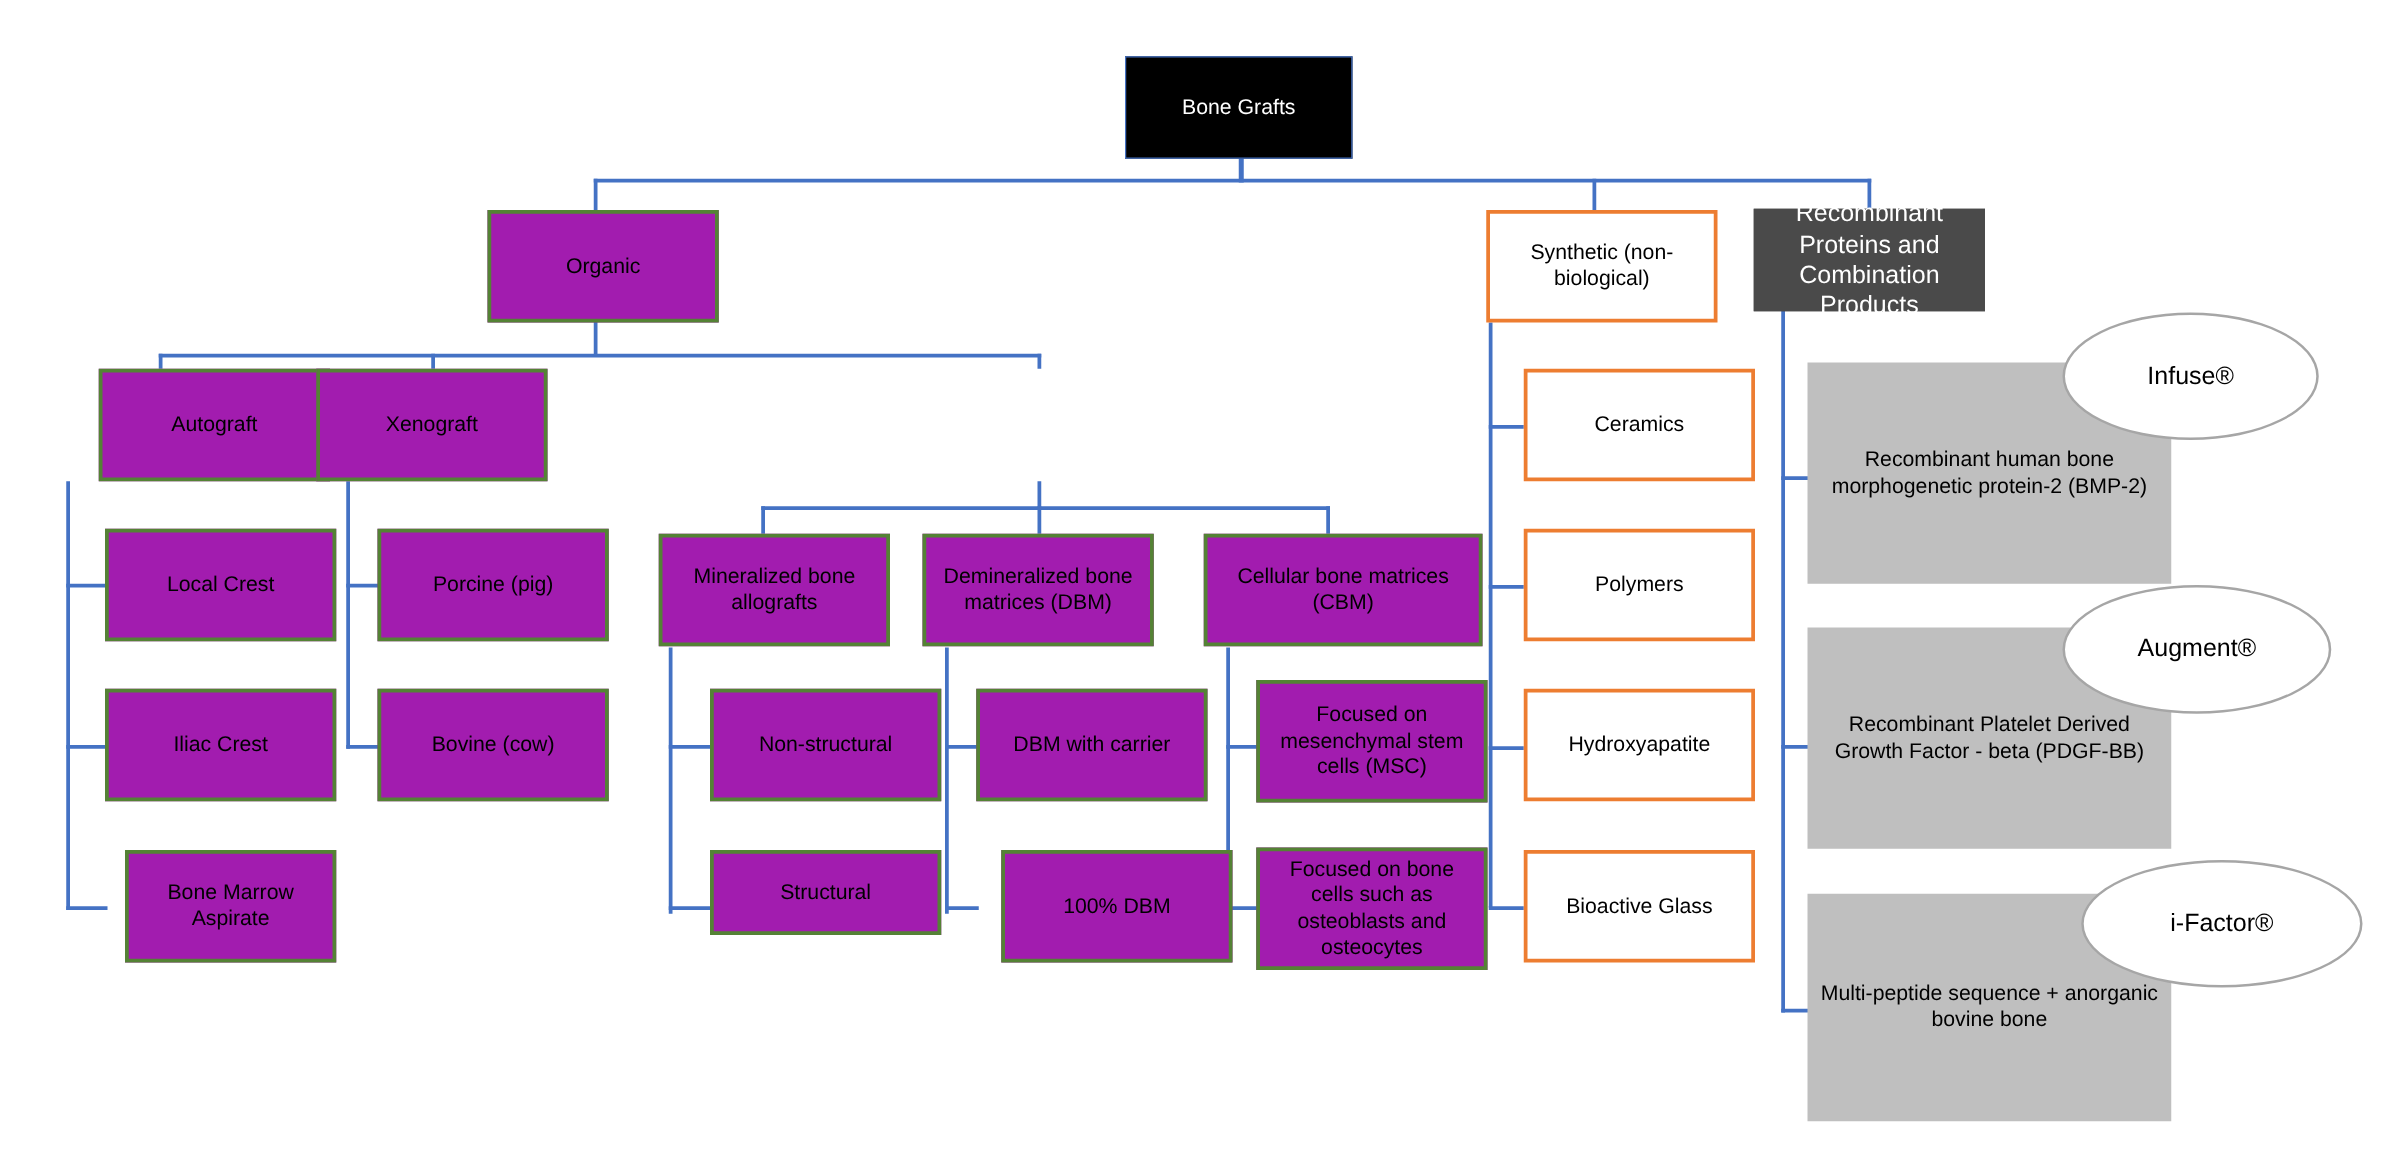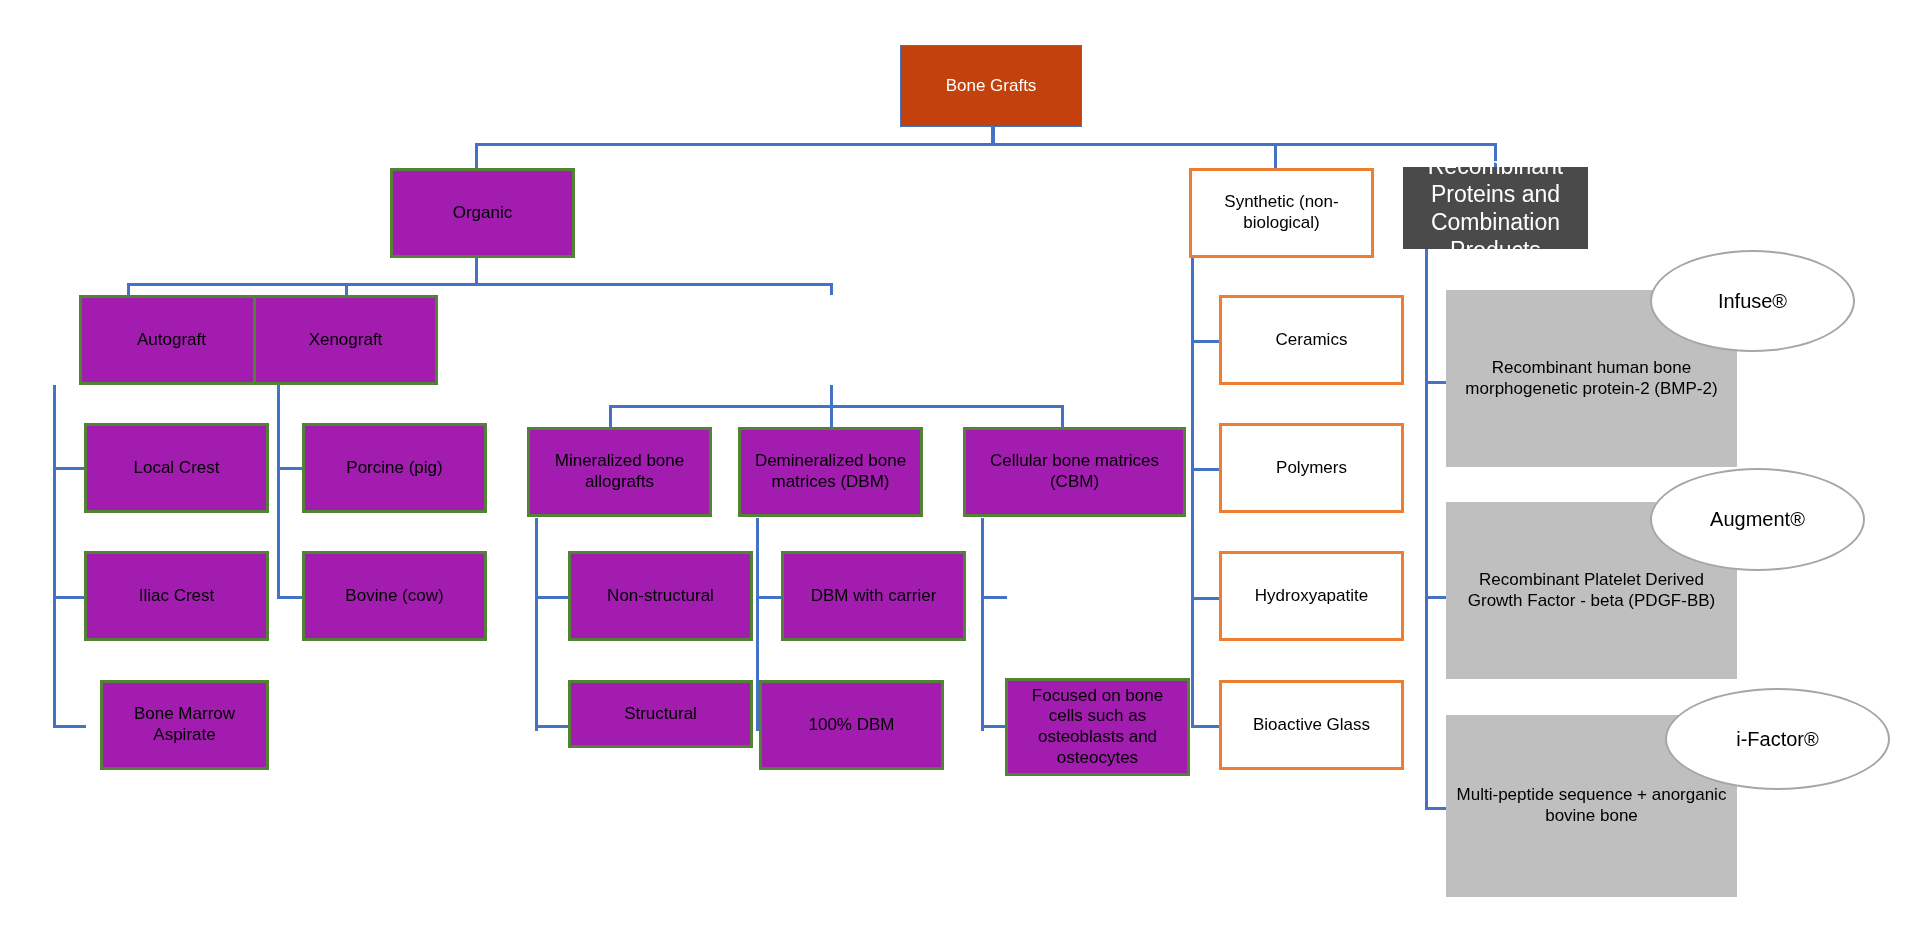--- a/index.html
+++ b/index.html
@@ -6,27 +6,27 @@
   body{width:1921px;height:933px;overflow:hidden;
        font-family:"Liberation Sans","DejaVu Sans",sans-serif;}
   #stage{position:relative;width:1921px;height:933px;background:#fff;}
 
   .node{position:absolute;box-sizing:border-box;display:flex;
         align-items:center;justify-content:center;text-align:center;
         line-height:1.22;color:#000000;}
   .node span{display:block;padding:0 6px;}
 
   
-  .n-root{background:#c2410c;border:1px solid #4472C4;color:#ffffff;font-size:17px;}
+  .n-root{background:#000000;border:1px solid #4472C4;color:#ffffff;font-size:17px;}
   
   .n-green{background:#a21caf;border:3px solid #548235;font-size:17px;}
   
   .n-orange{background:#ffffff;border:3px solid #ED7D31;font-size:17px;}
   
-  .n-dark{background:#4A4A4A;border:1px solid #4A4A4A;color:#ffffff;font-size:23px;}
+  .n-dark{background:#4A4A4A;border:1px solid #4A4A4A;color:#ffffff;font-size:20px;}
   
   .n-grey{background:#BFBFBF;border:0;font-size:17px;}
 
   
   .ellipse{position:absolute;box-sizing:border-box;background:#ffffff;
            border:2px solid #A6A6A6;border-radius:50%;
            display:flex;align-items:center;justify-content:center;
            text-align:center;font-size:20px;color:#000;}
 
   
@@ -144,24 +144,27 @@
   <div class="node n-green" style="left:568px;top:551px;width:185px;height:90px;">
     <span>Non-structural</span>
   </div>
   <div class="node n-green" style="left:568px;top:680px;width:185px;height:68px;">
     <span>Structural</span>
   </div>
 
   <div class="node n-green" style="left:781px;top:551px;width:185px;height:90px;">
     <span>DBM with carrier</span>
   </div>
-  <div class="node n-green" style="left:759px;top:680px;width:185px;height:90px;">
+  <div class="node n-green" style="left:801px;top:680px;width:185px;height:90px;">
     <span>100% DBM</span>
   </div>
 
+  <div class="node n-green" style="left:1005px;top:544px;width:185px;height:98px;">
+    <span>Focused on mesenchymal stem cells (MSC)</span>
+  </div>
   <div class="node n-green" style="left:1005px;top:678px;width:185px;height:98px;">
     <span>Focused on bone cells such as osteoblasts and osteocytes</span>
   </div>
 
   <div class="node n-orange" style="left:1219px;top:295px;width:185px;height:90px;">
     <span>Ceramics</span>
   </div>
   <div class="node n-orange" style="left:1219px;top:423px;width:185px;height:90px;">
     <span>Polymers</span>
   </div>

